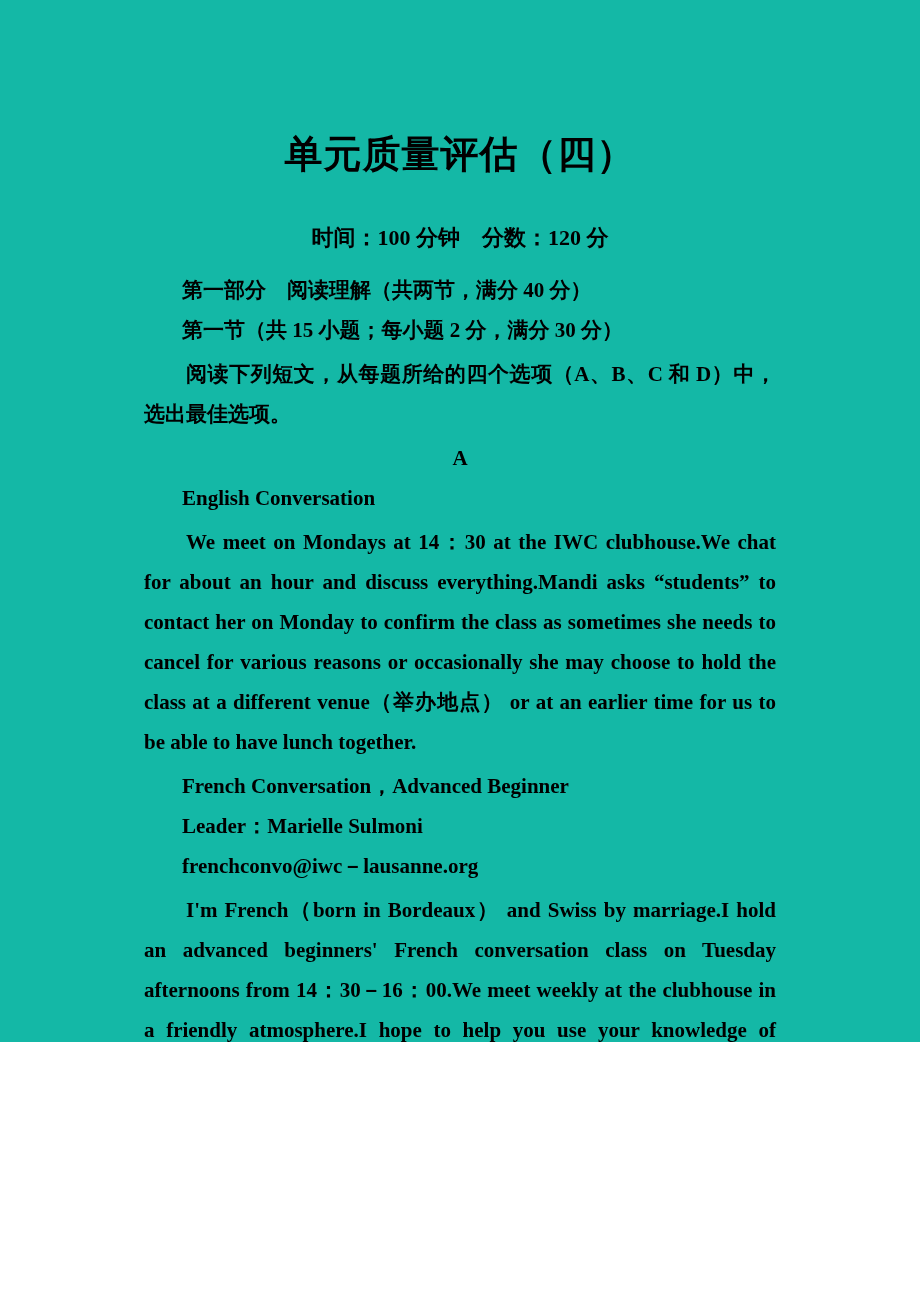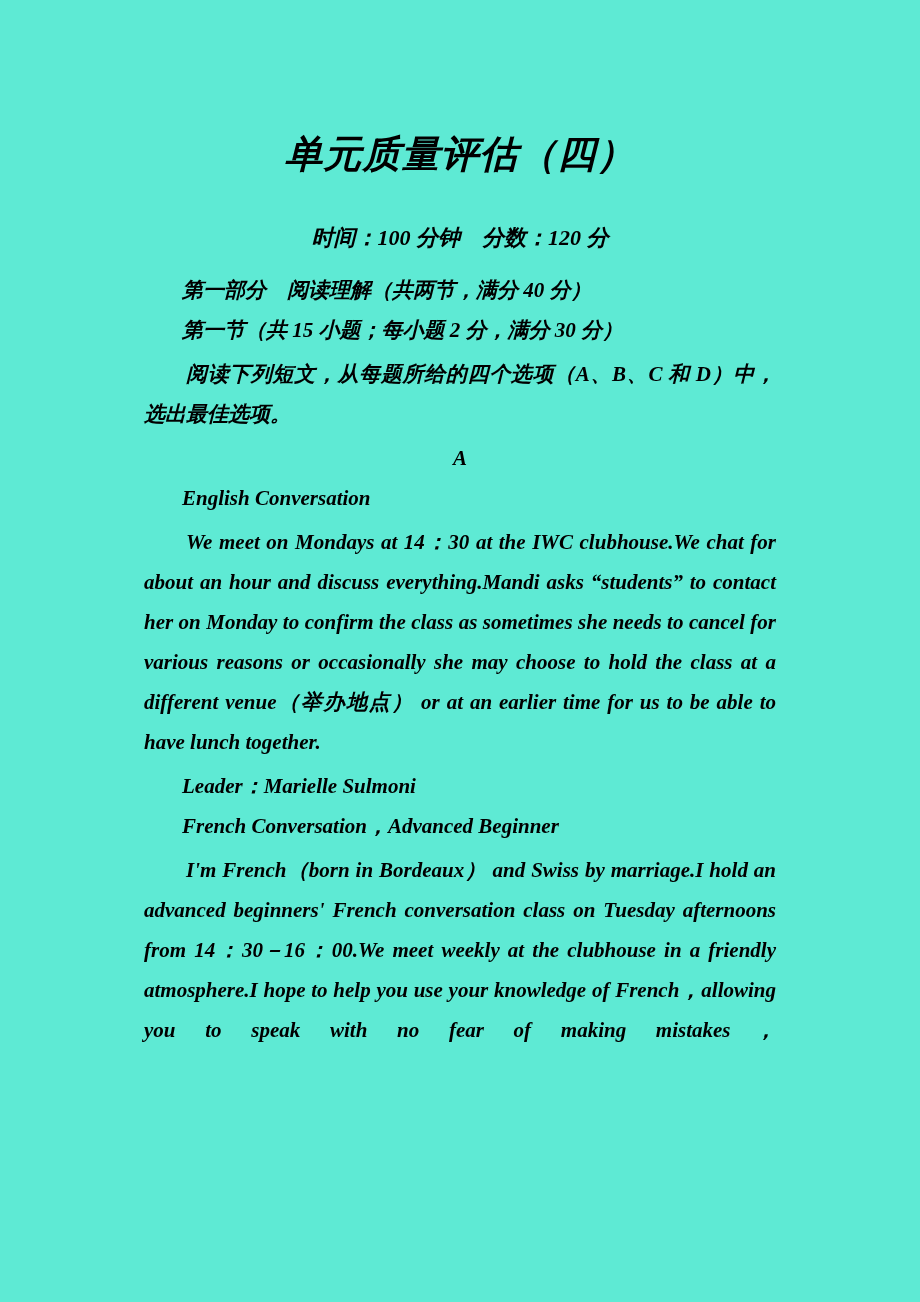--- a/index.html
+++ b/index.html
@@ -3,30 +3,29 @@
 <meta charset="utf-8">
 <style>
   html, body {
     margin: 0;
     padding: 0;
     background: #ffffff;
   }
   .page {
     position: relative;
     width: 920px;
-    height: 1302px;
+    height: 1042px;
     box-sizing: border-box;
-    background: #5eead4;
+    background: #14b8a6;
     color: #000000;
     padding: 128px 140px 0 140px;
     font-family: "Liberation Serif", "DejaVu Serif", serif;
     font-weight: bold;
     font-size: 21px;
     overflow: hidden;
-    font-style: italic;
   }
   .doc-title {
     margin: 0 0 38px 0;
     text-align: center;
     font-size: 38px;
     line-height: 52px;
     font-weight: bold;
     letter-spacing: 1px;
   }
   .meta-line {
@@ -79,20 +78,21 @@
   <p class="para mt6">阅读下列短文，从每题所给的四个选项（A、B、C 和 D）中，选出最佳选项。</p>
 
   <p class="line passage-label">A</p>
 
   <p class="line indent">English Conversation</p>
 
 
 
   <p class="para">We meet on Mondays at 14：30 at the IWC clubhouse.We chat for about an hour and discuss everything.Mandi asks “students” to contact her on Monday to confirm the class as sometimes she needs to cancel for various reasons or occasionally she may choose to hold the class at a different venue（举办地点） or at an earlier time for us to be able to have lunch together.</p>
 
+  <p class="line indent">French Conversation，Advanced Beginner</p>
+
   <p class="line indent">Leader：Marielle Sulmoni</p>
 
-  <p class="line indent">French Conversation，Advanced Beginner</p>
-
+  <p class="line indent">frenchconvo@iwc－lausanne.org</p>
 
   <p class="para para-cut">I'm French（born in Bordeaux） and Swiss by marriage.I hold an advanced beginners' French conversation class on Tuesday afternoons from 14：30－16：00.We meet weekly at the clubhouse in a friendly atmosphere.I hope to help you use your knowledge of French，allowing you to speak with no fear of making mistakes，</p>
 
 </div>
 
 </body></html>

